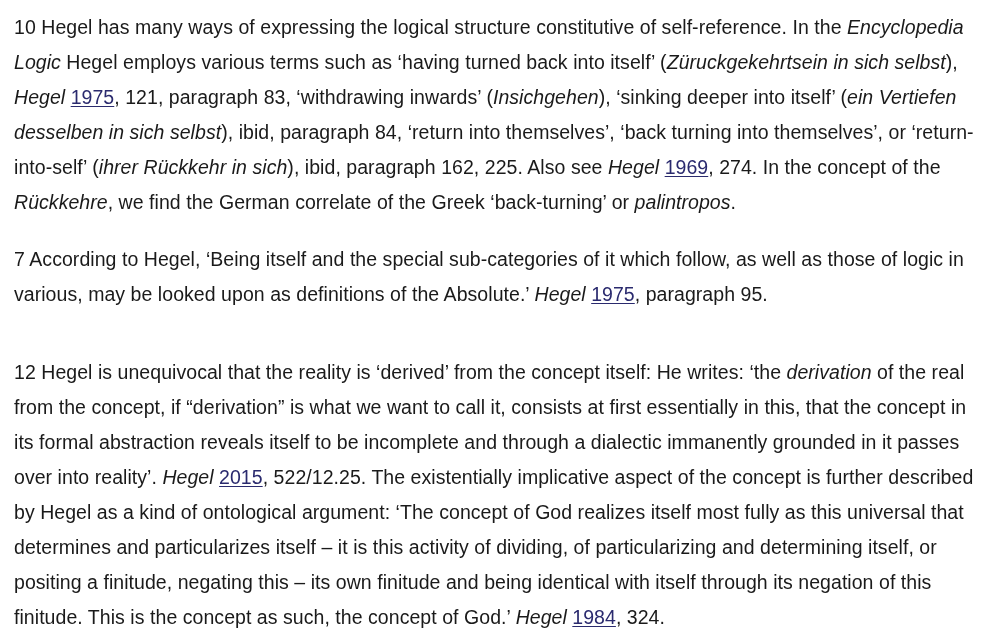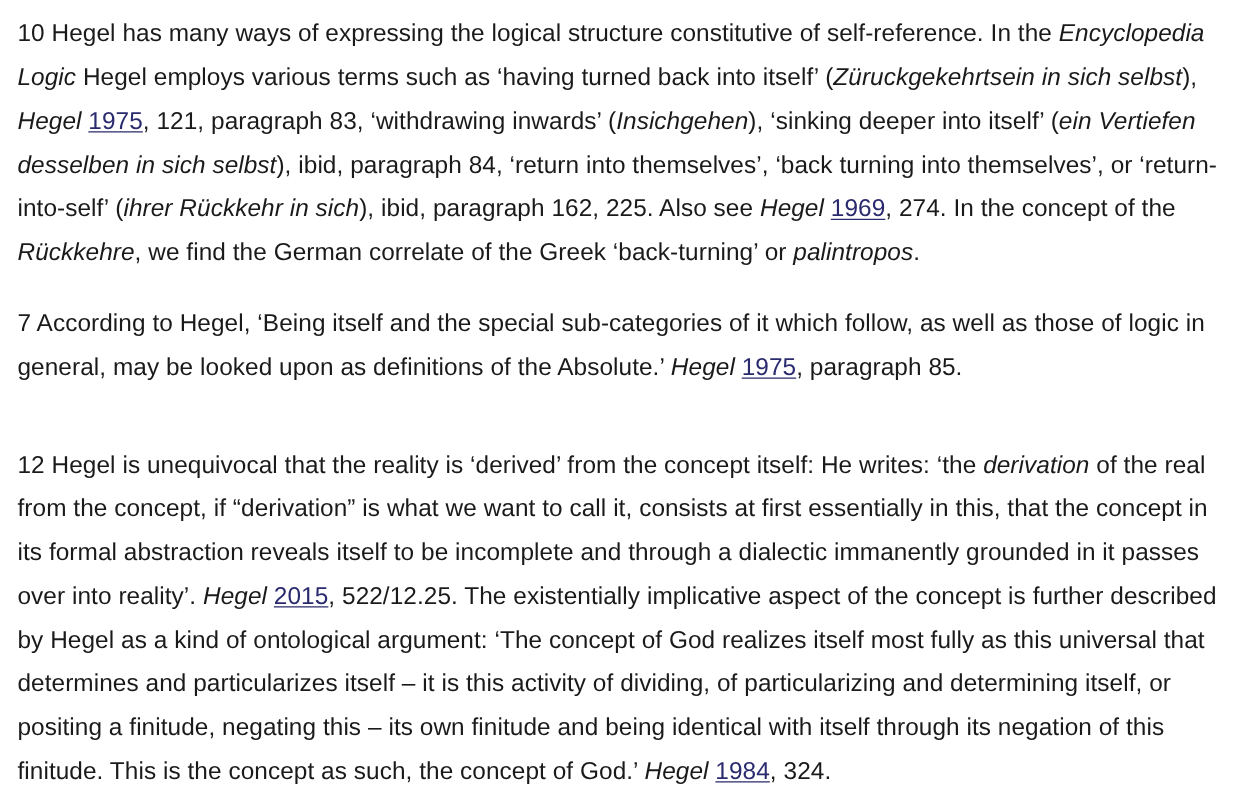--- a/index.html
+++ b/index.html
@@ -43,16 +43,16 @@
     text-underline-offset: 2px;
     cursor: pointer;
   }
 </style>
 </head>
 <body>
 
 <div class="page">
   <div id="notes-container">
       <p class="note"><span class="num">10</span><span> Hegel has many ways of expressing the logical structure constitutive of self-reference. In the </span><em class="it">Encyclopedia Logic</em><span> Hegel employs various terms such as ‘having turned back into itself’ (</span><em class="it">Züruckgekehrtsein in sich selbst</em><span>), </span><em class="it">Hegel</em><span> </span><a class="ref-link" href="#">1975</a><span>, 121, paragraph 83, ‘withdrawing inwards’ (</span><em class="it">Insichgehen</em><span>), ‘sinking deeper into itself’ (</span><em class="it">ein Vertiefen desselben in sich selbst</em><span>), ibid, paragraph 84, ‘return into themselves’, ‘back turning into themselves’, or ‘return-into-self’ (</span><em class="it">ihrer Rückkehr in sich</em><span>), ibid, paragraph 162, 225. Also see </span><em class="it">Hegel</em><span> </span><a class="ref-link" href="#">1969</a><span>, 274. In the concept of the </span><em class="it">Rückkehre</em><span>, we find the German correlate of the Greek ‘back-turning’ or </span><em class="it">palintropos</em><span>.</span></p>
-      <p class="note"><span class="num">7</span><span> According to Hegel, ‘Being itself and the special sub-categories of it which follow, as well as those of logic in general, may be looked upon as definitions of the Absolute.’ </span><em class="it">Hegel</em><span> </span><a class="ref-link" href="#">1975</a><span>, paragraph 85.</span></p>
+      <p class="note"><span class="num">7</span><span> According to Hegel, ‘Being itself and the special sub-categories of it which follow, as well as those of logic in various, may be looked upon as definitions of the Absolute.’ </span><em class="it">Hegel</em><span> </span><a class="ref-link" href="#">1975</a><span>, paragraph 95.</span></p>
       <p class="note"><span class="num">12</span><span> Hegel is unequivocal that the reality is ‘derived’ from the concept itself: He writes: ‘the </span><em class="it">derivation</em><span> of the real from the concept, if “derivation” is what we want to call it, consists at first essentially in this, that the concept in its formal abstraction reveals itself to be incomplete and through a dialectic immanently grounded in it passes over into reality’. </span><em class="it">Hegel</em><span> </span><a class="ref-link" href="#">2015</a><span>, 522/12.25. The existentially implicative aspect of the concept is further described by Hegel as a kind of ontological argument: ‘The concept of God realizes itself most fully as this universal that determines and particularizes itself – it is this activity of dividing, of particularizing and determining itself, or positing a finitude, negating this – its own finitude and being identical with itself through its negation of this finitude. This is the concept as such, the concept of God.’ </span><em class="it">Hegel</em><span> </span><a class="ref-link" href="#">1984</a><span>, 324.</span></p>
     </div>
 </div>
 
 </body></html>

